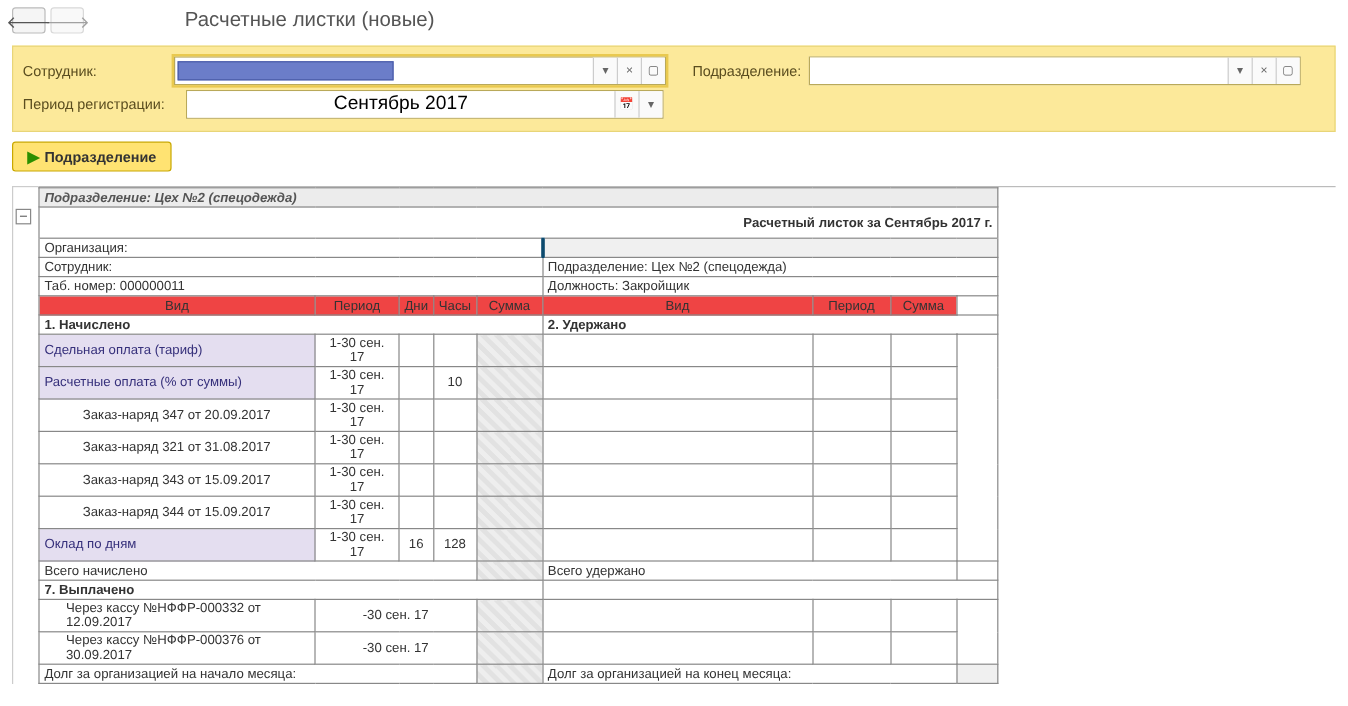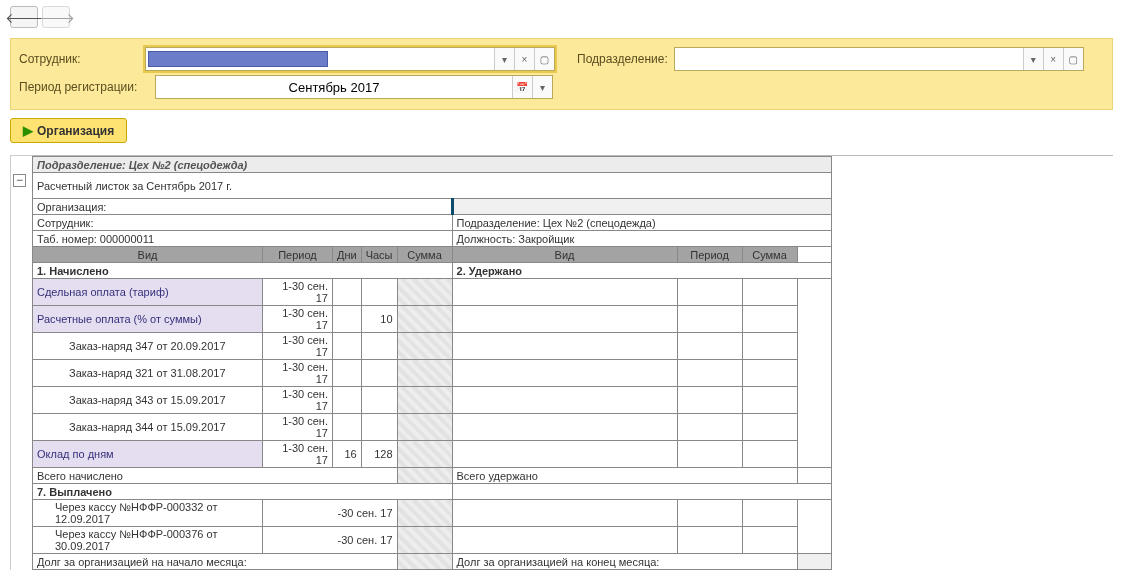--- a/index.html
+++ b/index.html
@@ -54,21 +54,21 @@
     display: flex;
     align-items: stretch;
     height: 24px;
     background: #fff;
     border: 1px solid #b9a95a;
   }
   .input-wrap.focused { outline: 2px solid #e9c94f; }
   .text-input {
     border: none;
     padding: 0 4px;
-    font-size: 13px;
+    font-size: 16px;
     outline: none;
     height: 100%;
   }
   .ctl-btn {
     width: 20px;
     border-left: 1px solid #ccc;
     background: #fafafa;
     display: flex;
     align-items: center;
     justify-content: center;
@@ -120,63 +120,64 @@
     border: 1px solid #888;
   }
   .rpt td, .rpt th {
     border: 1px solid #888;
     padding: 1px 4px;
     font-size: 11px;
     vertical-align: middle;
     height: 16px;
   }
   .rpt th {
-    background: #a3a3a3;
+    background: #ef4444;
     font-weight: normal;
     text-align: center;
   }
   .hdr-row td {
     background: #ececec;
     font-weight: bold;
     font-style: italic;
     color: #555;
   }
   .title-row td {
-    text-align: left;
-    font-weight: normal;
+    text-align: right;
+    font-weight: bold;
     border-bottom: none;
     border-top: none;
   }
   .sec-row td {
     font-weight: bold;
   }
   .greyed { background: #f0f0f0; }
   .lilac { background: #e4def0; color: #36307b; }
   .ind1 { padding-left: 22px !important; }
   .ind2 { padding-left: 36px !important; }
-  .center { text-align: right; }
+  .center { text-align: center; }
   .report-wrap { border-top: 1px solid #bbb; flex: 1; padding-top: 0; }
   .redacted { background: repeating-linear-gradient(45deg,#eee,#eee 4px,#e2e2e2 4px,#e2e2e2 8px); }
   .emp-redact {
     display: inline-block;
     width: 180px;
     height: 16px;
     background: #6b7dc9;
     border: 1px solid #4a5ca8;
     vertical-align: middle;
   }
 </style>
 </head>
 <body>
 
 
 
 <div class="toolbar">
   <div class="nav-btn">🡐</div>
   <div class="nav-btn" style="opacity:.55">🡒</div>
+  <div class="page-title">Расчетные листки (новые)</div>
 </div>
 
 <div class="filter-panel">
   <div class="filter-row">
     <div class="filter-label">Сотрудник:</div>
     <div class="input-wrap focused" style="width:410px">
       <div style="flex:1;display:flex;align-items:center;padding-left:2px">
           <span class="emp-redact"></span>
         </div>
       <div class="ctl-btn">▾</div>
@@ -197,21 +198,21 @@
     <div class="input-wrap" style="width:398px">
       <input class="text-input" style="flex: 1 1 0%; text-align: center;" value="Сентябрь 2017">
       <div class="ctl-btn">📅</div>
       <div class="ctl-btn">▾</div>
     </div>
   </div>
 </div>
 
 <button class="main-btn">
   <span class="play">▶</span>
-  <span>Организация</span>
+  <span>Подразделение</span>
 </button>
 
 <div class="report-area">
   <div class="tree-gutter">
     <div class="tree-node">−</div>
   </div>
   <div class="report-wrap">
     <table class="rpt" cellspacing="0" style="border-collapse:collapse;width:800px">
       <tbody>
           <tr class="hdr-row">

